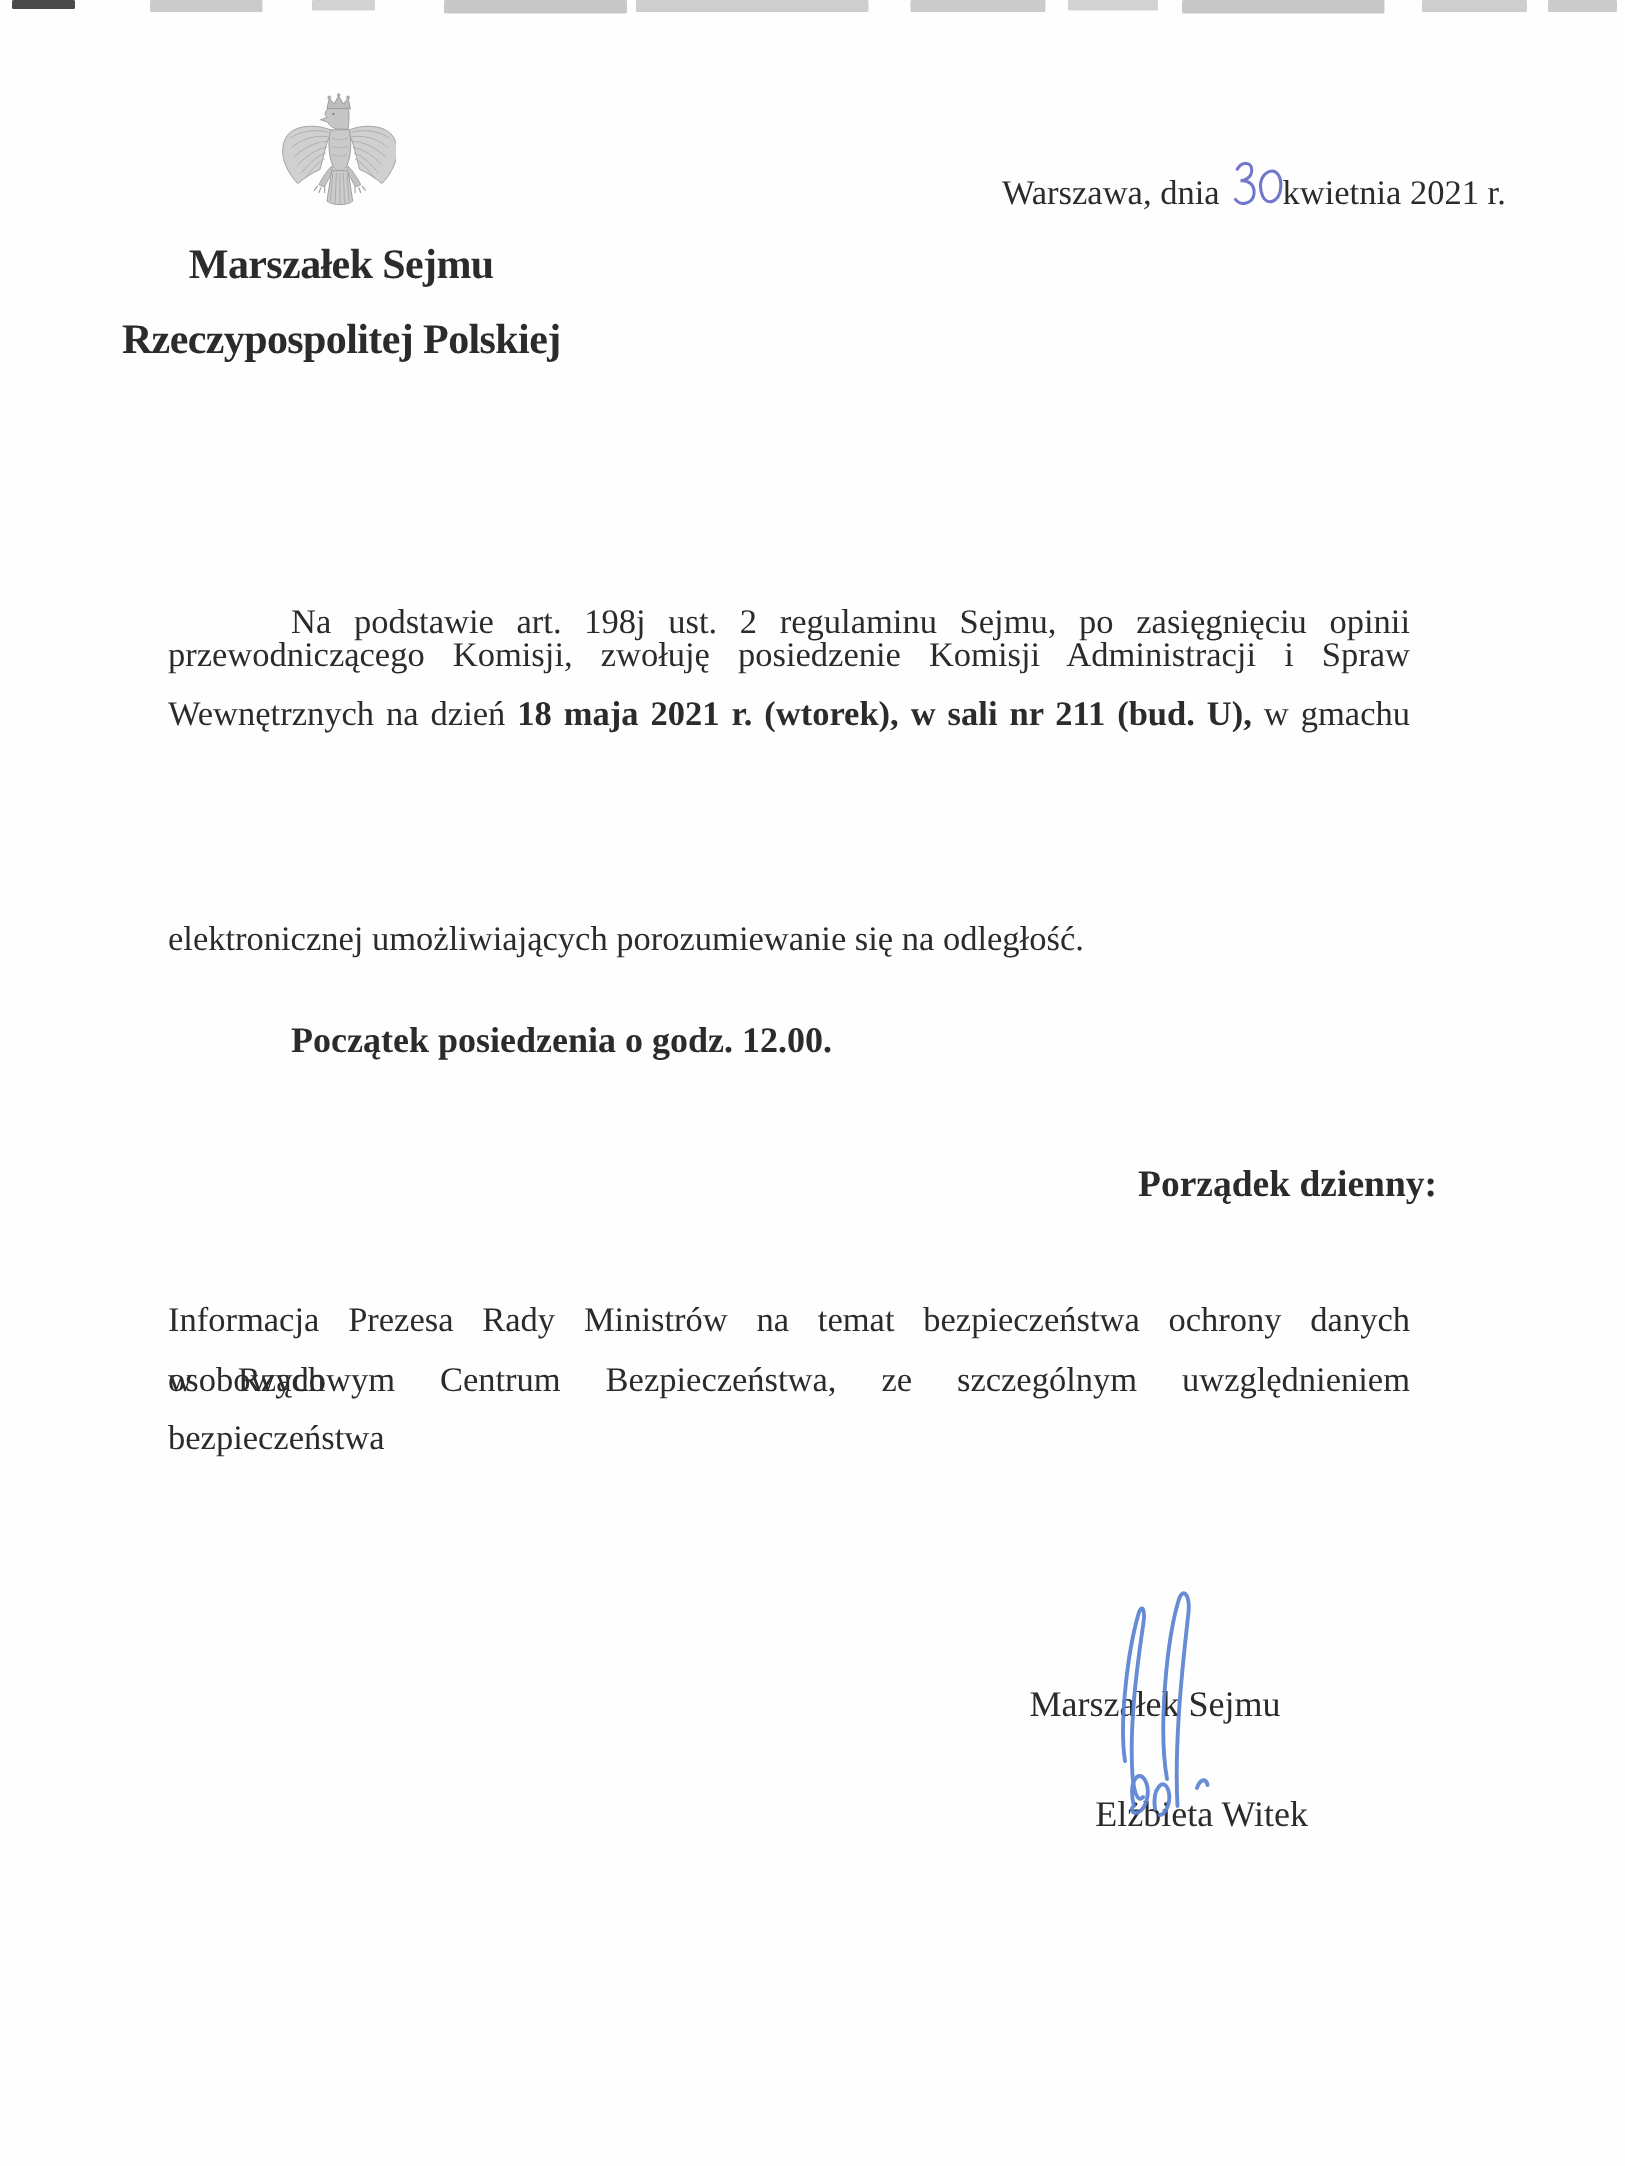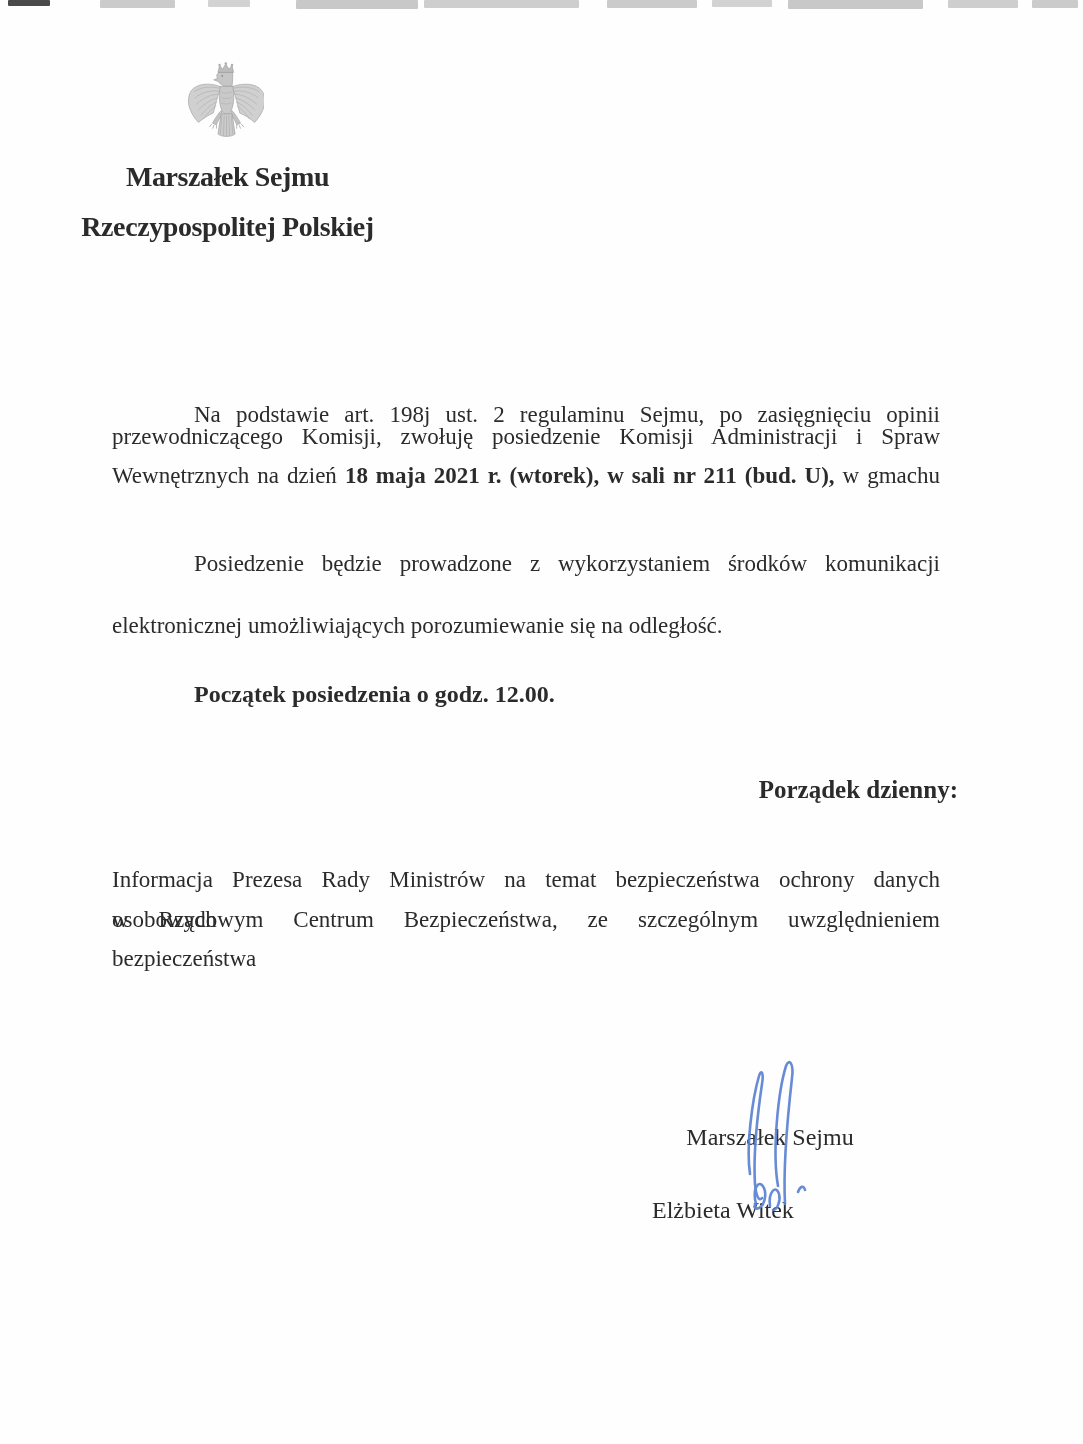--- a/index.html
+++ b/index.html
@@ -58,21 +58,21 @@
     font-size:25px;font-weight:bold;text-align:right;line-height:30px;
   }
 
   
   .sig-role{
     position:absolute;left:660px;top:1122px;width:220px;
     font-size:24px;line-height:30px;text-align:center;
   }
   .sig-name{
     position:absolute;left:652px;top:1195px;width:220px;
-    font-size:24px;line-height:30px;text-align:left;
+    font-size:24px;line-height:30px;text-align:right;
   }
   .sig-scrawl{position:absolute;left:726px;top:1056px;width:92px;height:160px;z-index:3;}
 </style>
 </head>
 <body>
 
 <div class="page">
 
   <div class="artifact" style="left:8px;width:42px;height:6px;background:#4a4a4a;"></div>
   <div class="artifact" style="left:100px;width:75px;height:8px;background:#cbcbcb;"></div>
@@ -139,26 +139,35 @@
           <path d="M58 68 L60 92"></path>
       </g>
     </g>
   </svg>
 
   <div class="letterhead">
     <div>Marszałek Sejmu</div>
     <div>Rzeczypospolitej Polskiej</div>
   </div>
 
+  <div class="dateline">
+    <span>Warszawa, dnia</span>
+    <svg class="hand30" viewBox="0 0 46 46" aria-label="30">
+      <g fill="none" stroke="#7277cb" stroke-width="2.4" stroke-linecap="round">
+        <path d="M10 8 C14 2 22 3 21 10 C20.5 15 15 17.5 12 17 C17 17 23 20 21.5 28 C20 35 11 37 7 31"></path>
+        <path d="M33 12 C40 9 44 16 42 26 C40 35 31 38 28 30 C25.5 23 27 15 33 12"></path>
+      </g>
+    </svg>
+    <span>kwietnia 2021 r.</span>
+  </div>
 
   <div class="textline just indent" style="top:395px;">Na podstawie art. 198j ust. 2 regulaminu Sejmu, po zasięgnięciu opinii</div>
   <div class="textline just" style="top:416.5px;">przewodniczącego Komisji, zwołuję posiedzenie Komisji Administracji i Spraw</div>
   <div class="textline just" style="top:456px;"><span>Wewnętrznych na dzień </span><span class="b">18 maja 2021 r. (wtorek), w sali nr 211 (bud. U),</span><span> w gmachu</span></div>
 
-  <div class="textline just indent" style="top:544px;">Posiedzenie będzie prowadzone z wykorzystaniem środków komunikacji</div>
   <div class="textline" style="top:606px;">elektronicznej umożliwiających porozumiewanie się na odległość.</div>
 
   <div class="meeting-time">Początek posiedzenia o godz. 12.00.</div>
 
   <div class="agenda-head">Porządek dzienny:</div>
 
   <div class="textline just" style="top:899.5px;">w Rządowym Centrum Bezpieczeństwa, ze szczególnym uwzględnieniem  bezpieczeństwa</div>
   <div class="textline just" style="top:860px;">Informacja Prezesa Rady Ministrów na temat bezpieczeństwa ochrony danych osobowych</div>
 
   <div class="sig-role">Marszałek Sejmu</div>

